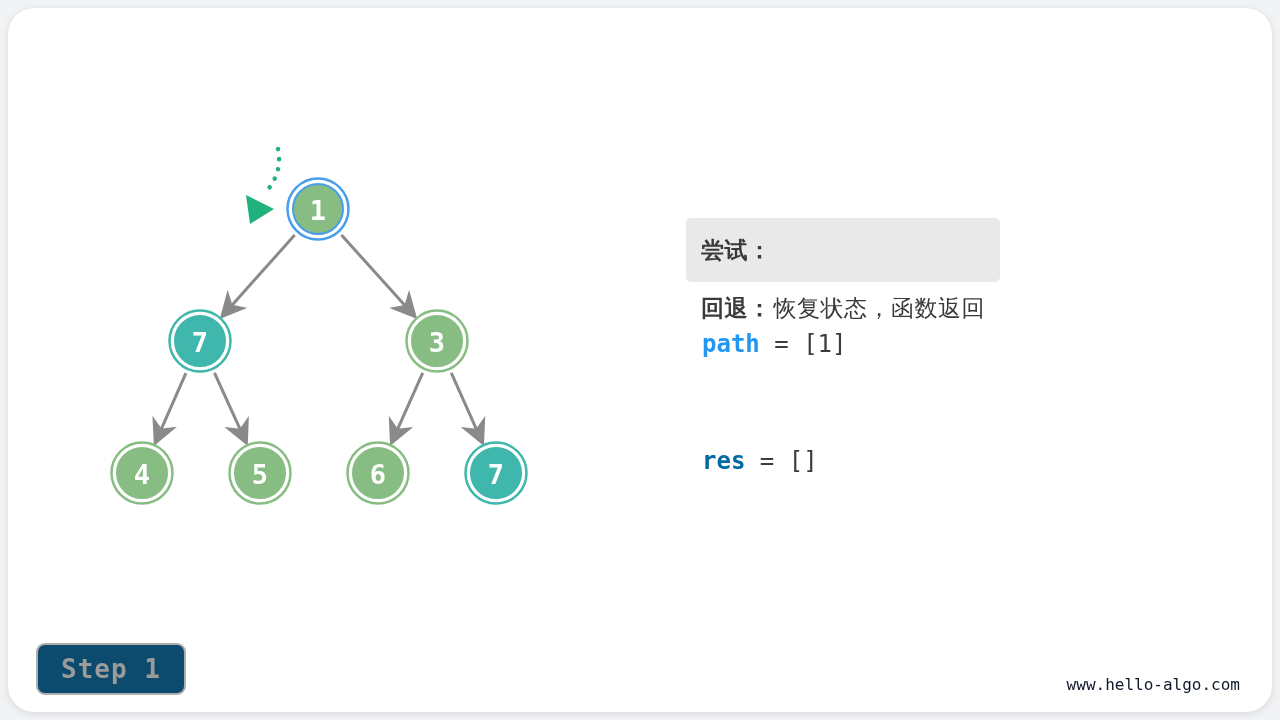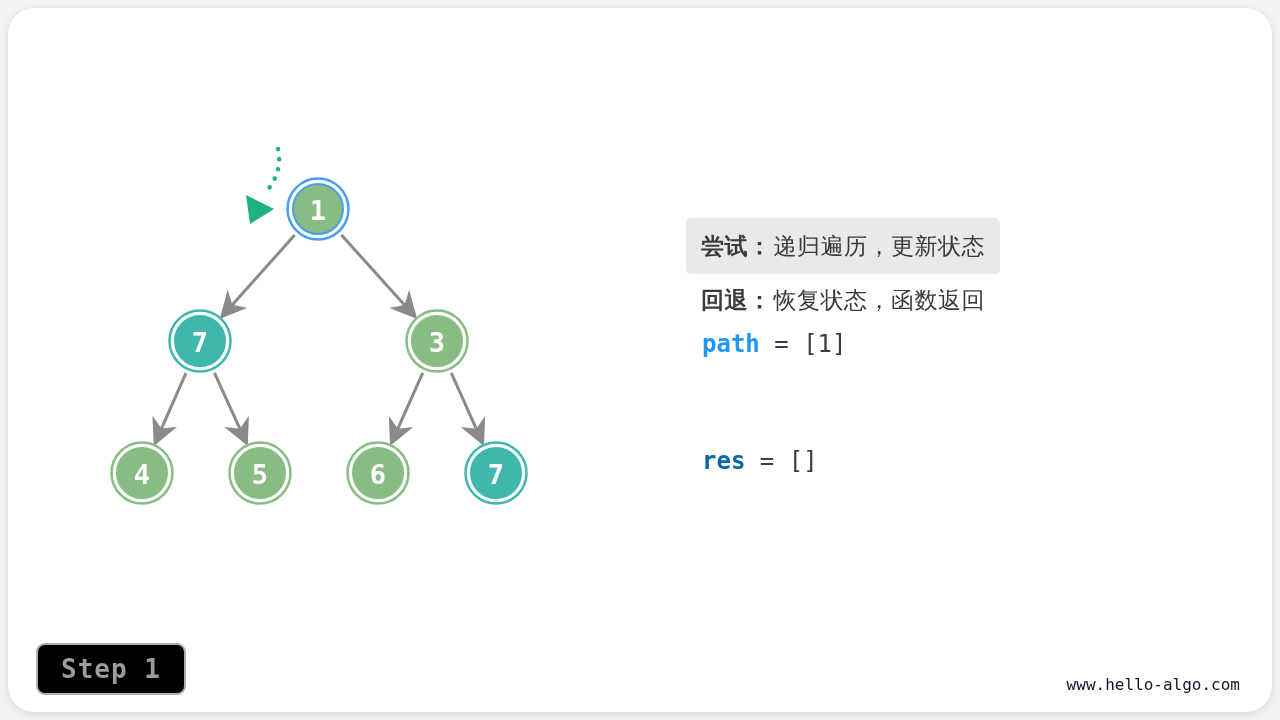--- a/index.html
+++ b/index.html
@@ -17,41 +17,41 @@
   }
   svg.tree{position:absolute;left:0;top:0;width:1280px;height:720px;}
 
   .legend{position:absolute;left:686px;top:218px;}
   .legend-row{
     font-size:23px;color:#3a3a3a;letter-spacing:0.5px;
     display:flex;align-items:center;white-space:nowrap;
   }
   .legend-row.highlight{
     background:#e9e9e9;border-radius:5px;
-    height:56px;padding:0 15px;
+    height:64px;padding:0 15px;
   }
   .legend-row.plain{
     height:27px;margin-top:13px;padding:0 15px;text-align:right;
   }
   .legend-row .lbl{font-weight:bold;margin-right:2px;}
 
   .var-line{
     position:absolute;left:702px;
     font-family:"DejaVu Sans Mono","Liberation Mono",monospace;
     font-size:24px;color:#3c3c3c;white-space:pre;
   }
   .var-line .var-name{font-weight:bold;}
   .var-line.path{top:330px;}
   .var-line.res{top:447px;}
 
   .step-box{
     position:absolute;left:36px;top:643px;
     width:146px;height:48px;
     border:2px solid #aeaeae;border-radius:9px;
-    background:#000000;
+    background:#0c4a6e;
     display:flex;align-items:center;justify-content:center;
     font-family:"DejaVu Sans Mono","Liberation Mono",monospace;
     font-size:26px;font-weight:bold;color:#9b9b9b;letter-spacing:1px;
   }
   .watermark{
     position:absolute;right:40px;top:675px;
     font-family:"DejaVu Sans Mono","Liberation Mono",monospace;
     font-size:16px;color:#0f172a;
   }
 </style>
@@ -108,21 +108,20 @@
       <g>
         <circle cx="496" cy="473" r="30.5" fill="none" stroke="#40b7ad" stroke-width="2.5"></circle>
         <circle cx="496" cy="473" r="25" fill="#40b7ad" stroke="#40b7ad" stroke-width="2"></circle>
         <text x="496" y="473" text-anchor="middle" dominant-baseline="central" dy="1" fill="#ffffff" font-size="27" font-weight="bold" font-family="&quot;DejaVu Sans Mono&quot;,&quot;Liberation Mono&quot;,monospace">7</text>
       </g>
     </svg>
 
   <div class="legend">
     <div class="legend-row highlight">
       <span class="lbl">尝试：</span>
-      <span>递归遍历，更新状态</span>
     </div>
     <div class="legend-row plain">
       <span class="lbl">回退：</span>
       <span>恢复状态，函数返回</span>
     </div>
   </div>
 
   <div class="var-line path"><span class="var-name" style="color: rgb(33, 150, 243);">path</span><span> </span><span>=</span><span> </span><span>[1]</span></div>
 
   <div class="var-line res"><span class="var-name" style="color: #0369a1;">res</span><span> </span><span>=</span><span> </span><span>[]</span></div>

